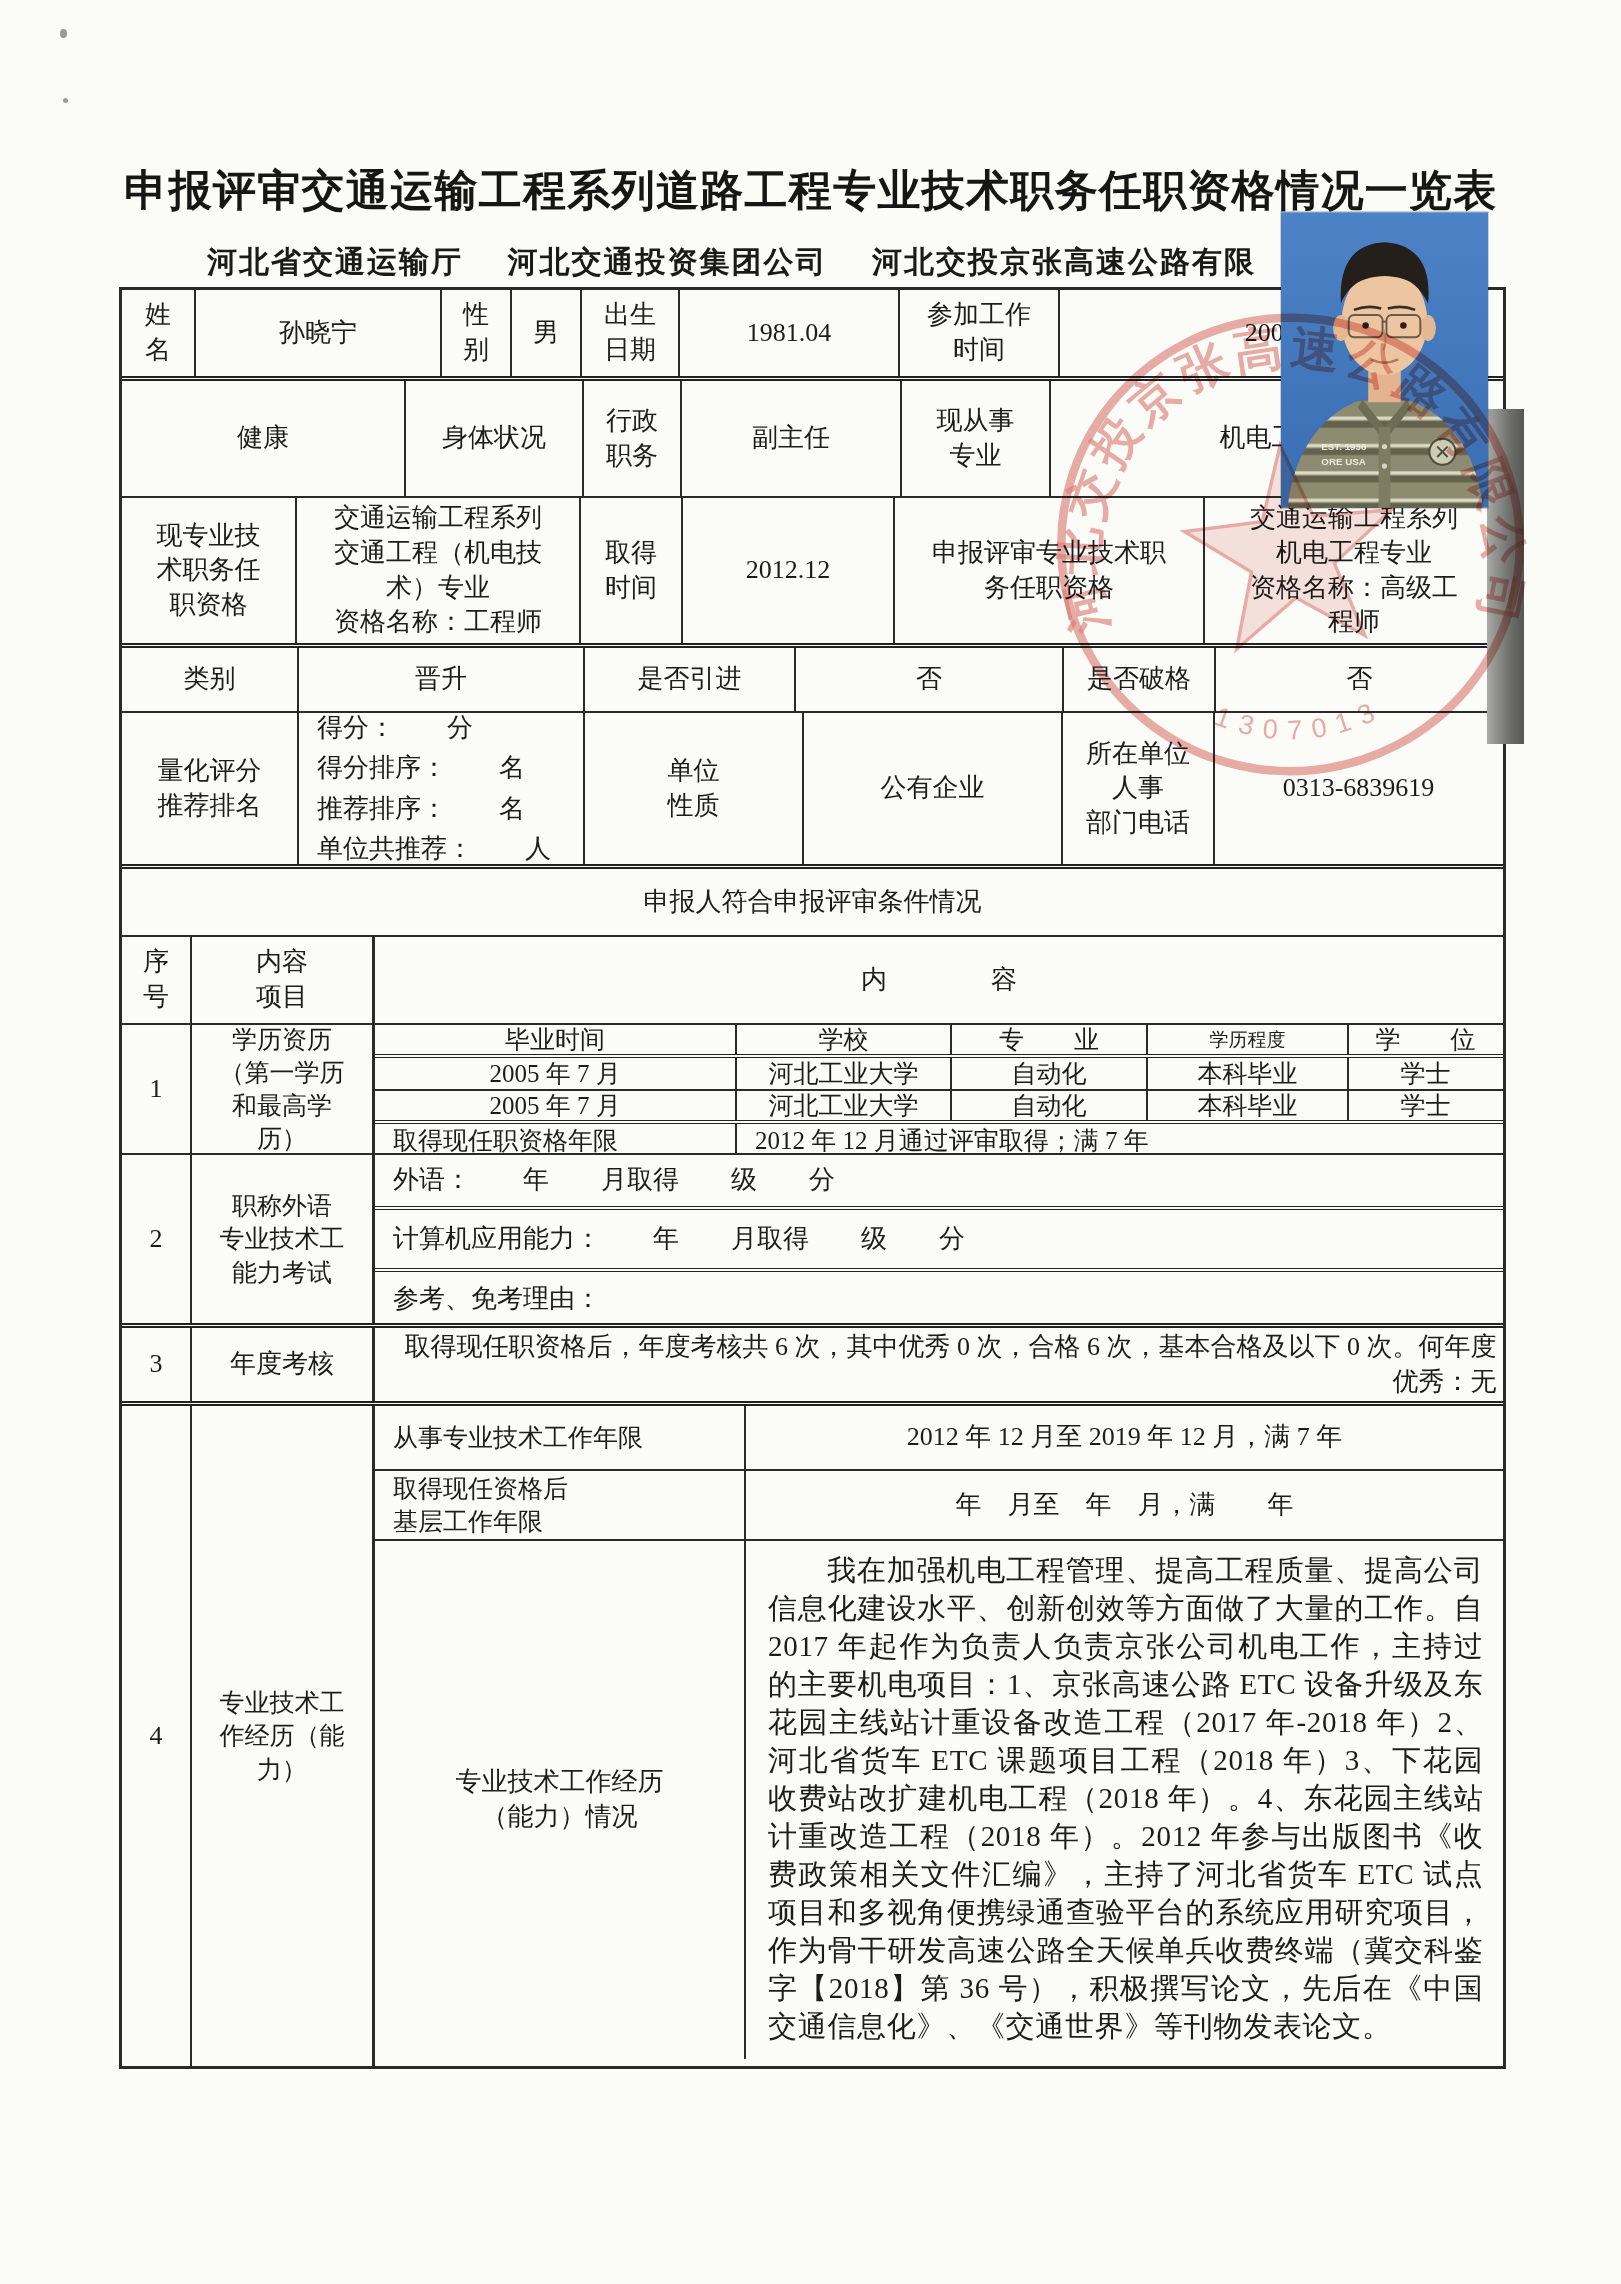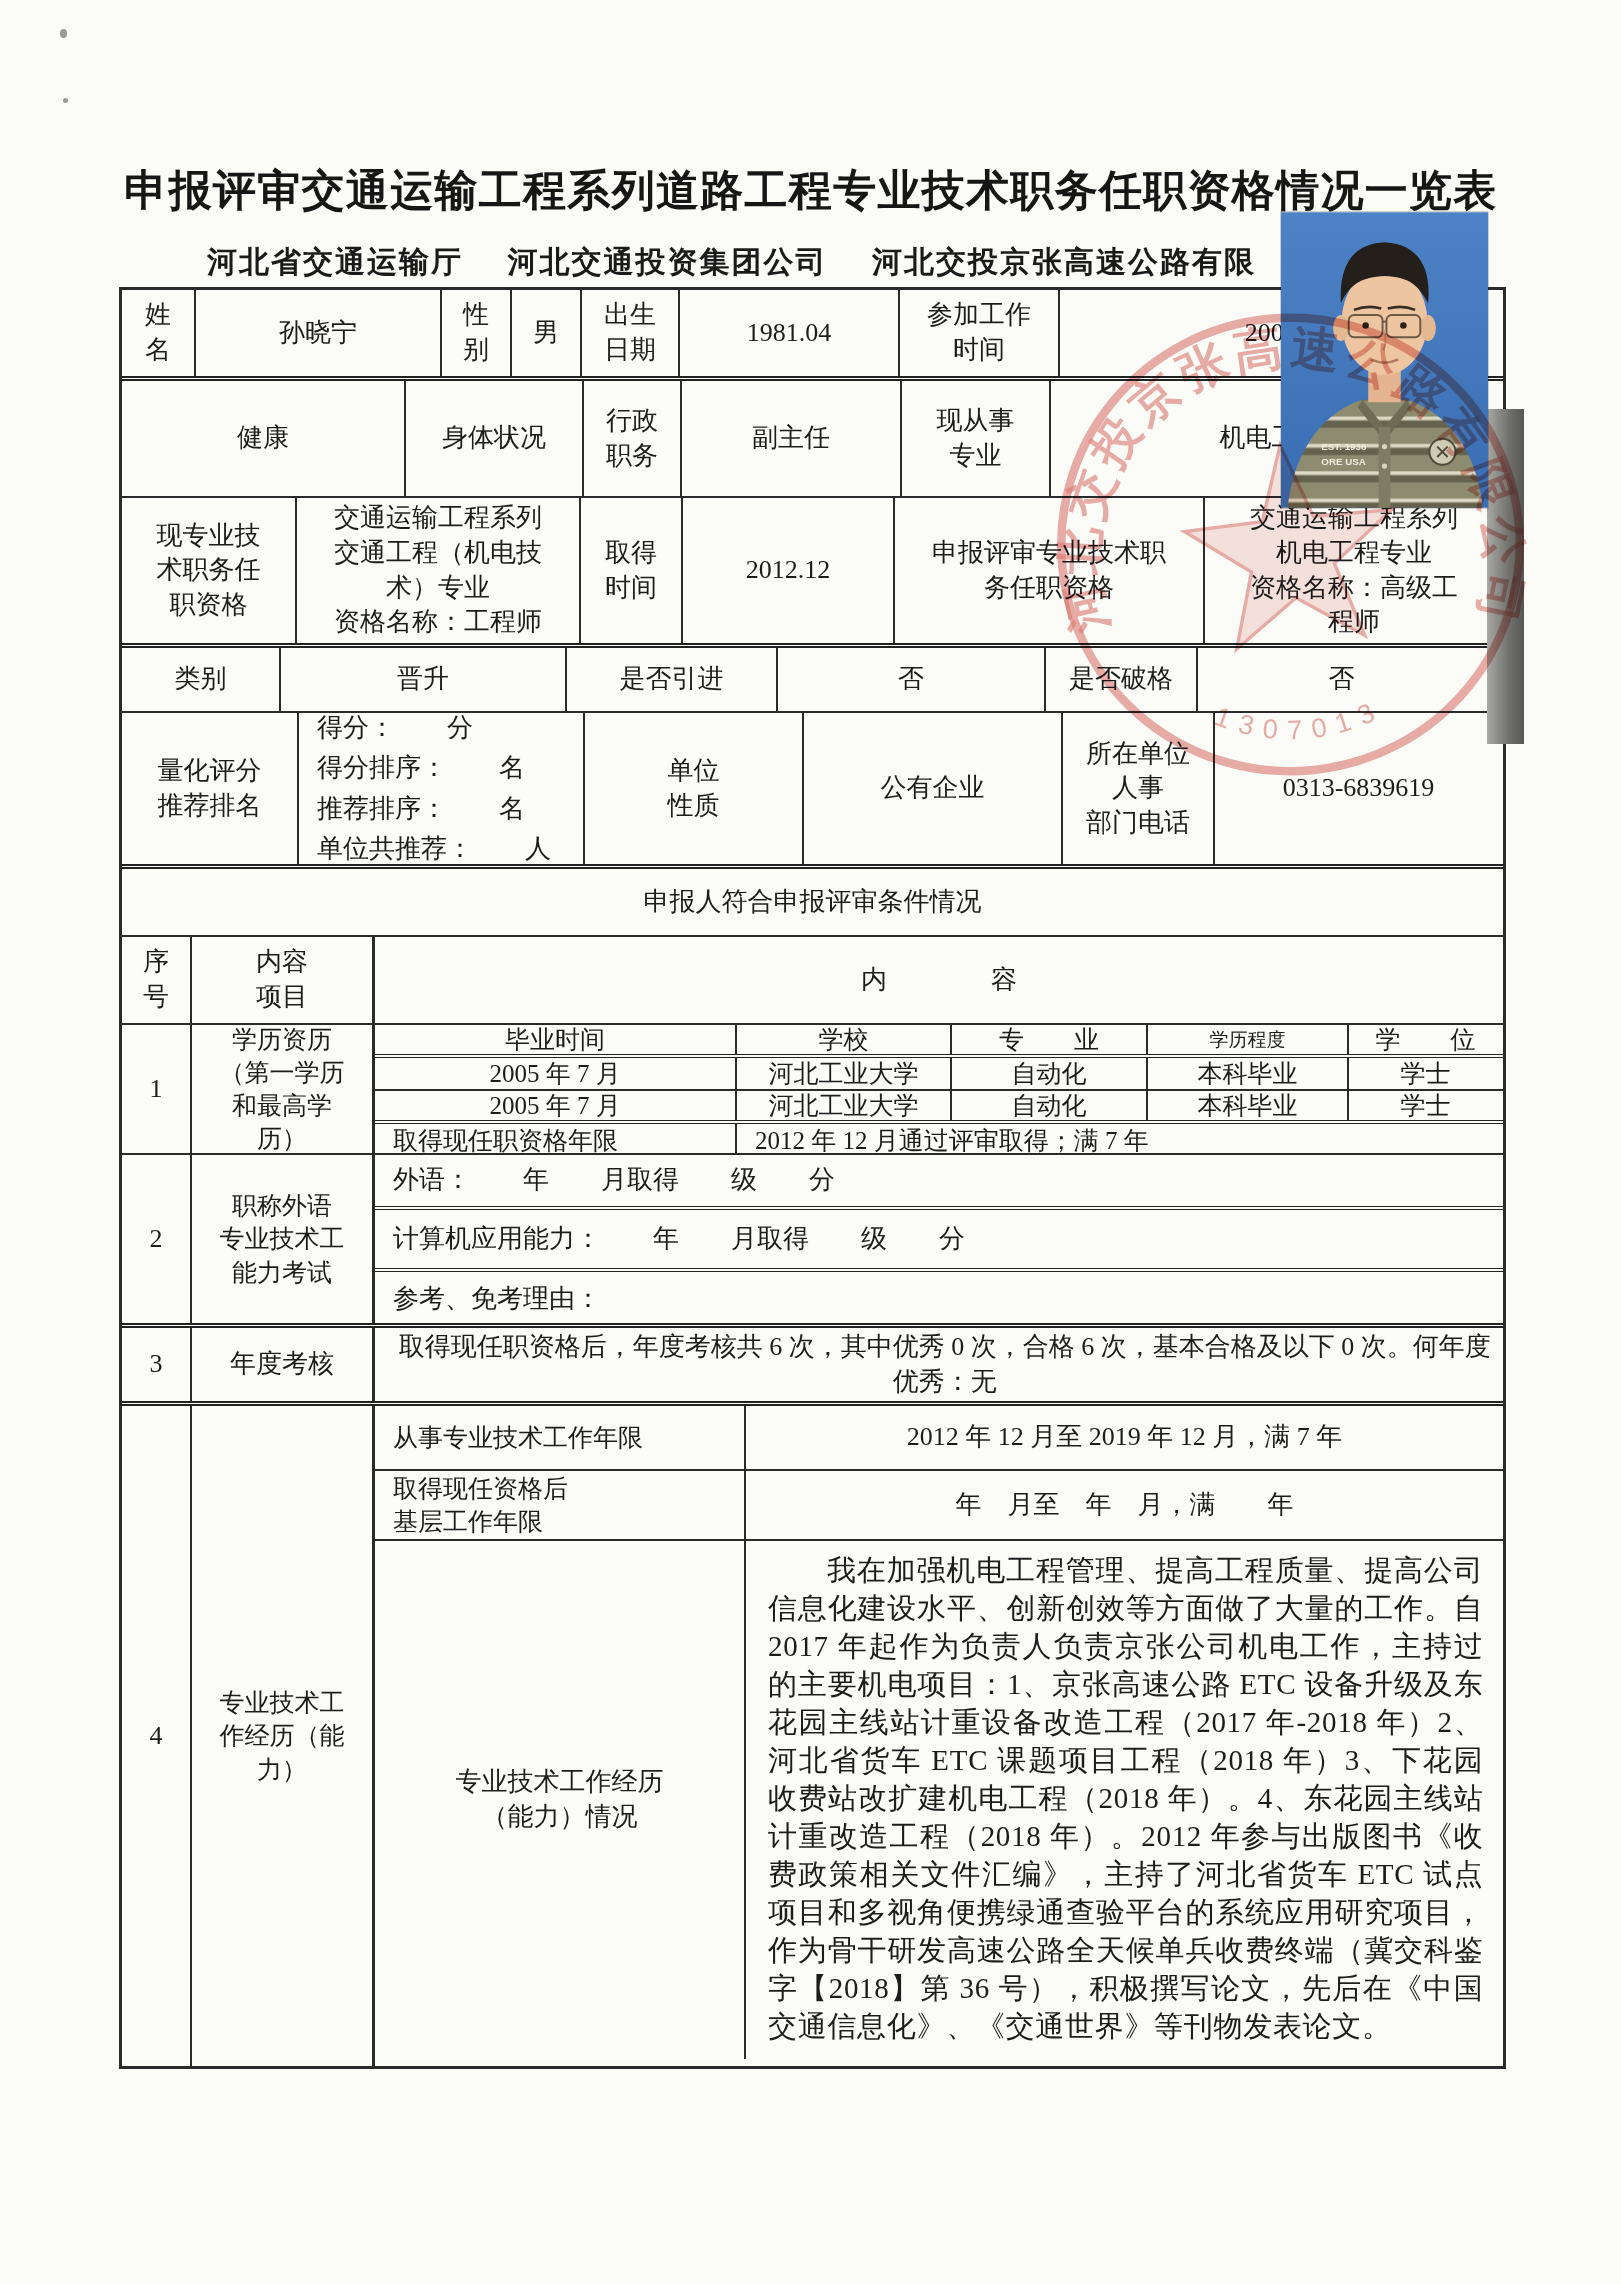--- a/index.html
+++ b/index.html
@@ -95,21 +95,21 @@
     <div class="c" style="width:212px">2012.12</div>
     <div class="c" style="width:310px">申报评审专业技术职
 务任职资格</div>
     <div class="c endc" style="width:298px">交通运输工程系列
 机电工程专业
 资格名称：高级工
 程师</div>
   </div>
 
   <div class="row" style="height:65px">
-    <div class="c" style="width:159px">类别</div>
+    <div class="c" style="width:177px">类别</div>
     <div class="c" style="width:286px">晋升</div>
     <div class="c" style="width:211px">是否引进</div>
     <div class="c" style="width:268px">否</div>
     <div class="c" style="width:152px">是否破格</div>
     <div class="c endc" style="width:287px">否</div>
   </div>
 
   <div class="row dbl" style="height:156px">
     <div class="c" style="width:177px">量化评分
 推荐排名</div>
@@ -187,21 +187,21 @@
       </div>
       <div class="srow last" style="height:55px;flex:none">
         <div class="c endc leftal" style="width:1128px">参考、免考理由：</div>
       </div>
     </div>
   </div>
 
   <div class="row dbl" style="height:78px">
     <div class="c" style="width:70px">3</div>
     <div class="c thickr" style="width:183px">年度考核</div>
-    <div class="c endc leftal" style="width:1128px;text-align:center">取得现任职资格后，年度考核共 6 次，其中优秀 0 次，合格 6 次，基本合格及以下 0 次。何年度优秀：无</div>
+    <div class="c endc leftal" style="width:1128px;text-align:right">取得现任职资格后，年度考核共 6 次，其中优秀 0 次，合格 6 次，基本合格及以下 0 次。何年度优秀：无</div>
   </div>
 
   <div class="row last" style="height:660px">
     <div class="c" style="width:70px">4</div>
     <div class="c thickr" style="width:183px;font-size:25px">专业技术工
 作经历（能
 力）</div>
     <div class="c endc subcol" style="width:1128px">
       <div class="srow" style="height:65px;flex:none">
         <div class="c leftal" style="width:371px;font-size:25px">从事专业技术工作年限</div>

